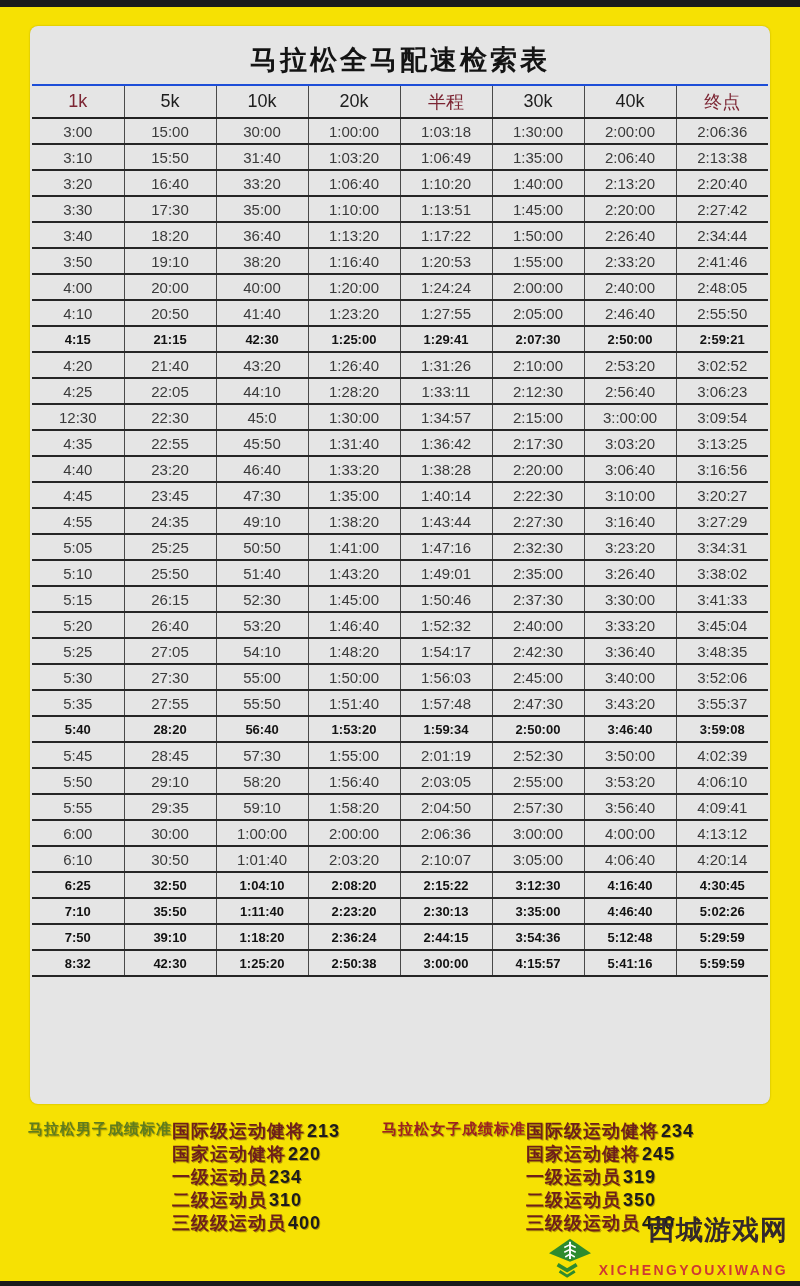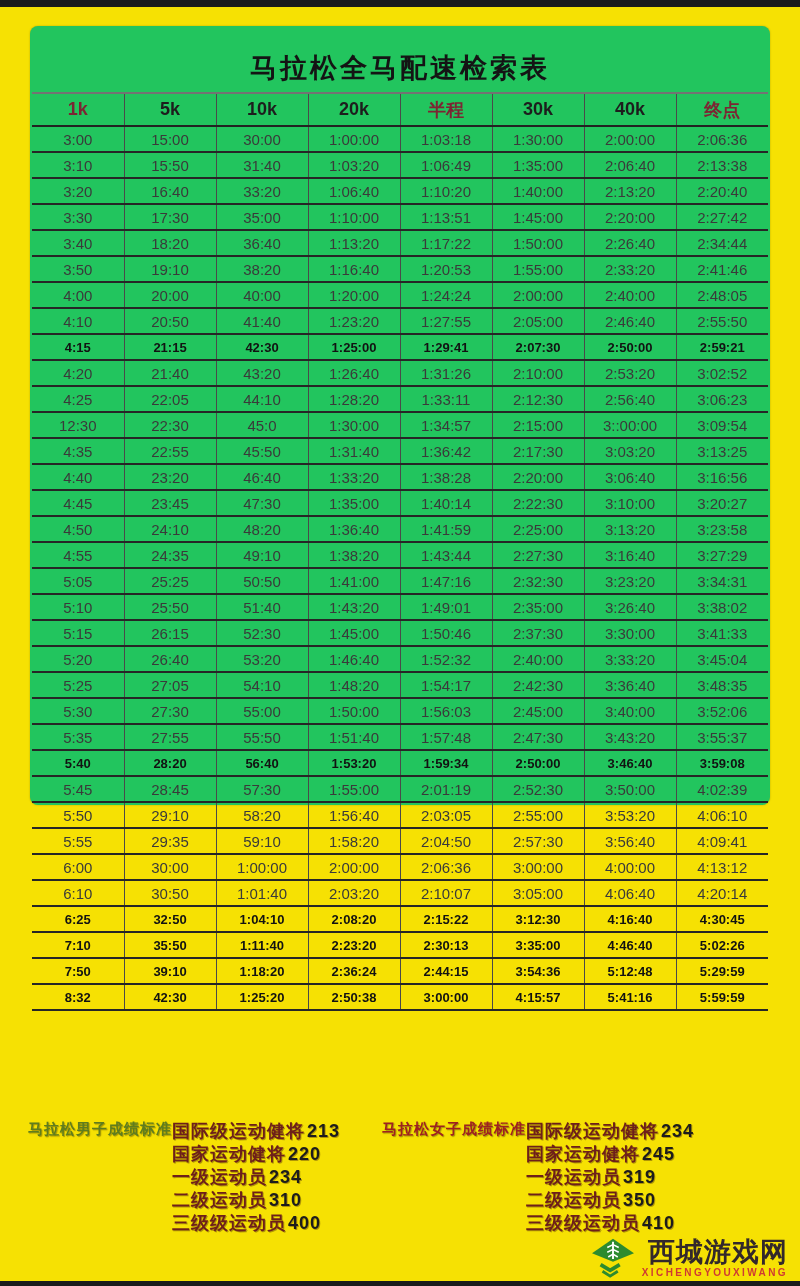--- a/index.html
+++ b/index.html
@@ -8,37 +8,37 @@
     position:relative;
     background:#f6e103;
     font-family:"Liberation Sans", sans-serif;
     overflow:hidden;
   }
   .top-bar { position:absolute; top:0; left:0; width:800px; height:7px; background:#1b1b1b; }
   .bottom-bar { position:absolute; bottom:0; left:0; width:800px; height:5px; background:#1b1b1b; }
 
   .sheet {
     position:absolute; left:30px; top:26px;
-    width:740px; height:779px;
-    background:#22c55e;
+    width:740px; height:1078px;
+    background:#e5e5e5;
     border-radius:8px;
-    padding-top:22px;
+    padding-top:14px;
     box-shadow:0 0 2px rgba(0,0,0,0.25);
   }
   .sheet-title {
     text-align:center;
     font-size:27px; font-weight:bold; color:#141414;
     letter-spacing:3px;
     height:44px; line-height:40px;
   }
 
   table.pace { width:736px; margin:0 auto; border-collapse:collapse; table-layout:fixed; }
   table.pace th {
-    height:33px; font-size:18px; font-weight:bold; color:#1d1d1d;
-    border-top:2px solid #737373; border-bottom:2px solid #222;
+    height:33px; font-size:18px; font-weight:normal; color:#1d1d1d;
+    border-top:2px solid #1d4ed8; border-bottom:2px solid #222;
     text-align:center;
   }
   table.pace th.accent { color:#7c2533; }
   table.pace td {
     height:26px; text-align:center;
     font-size:15px; color:#3a3a3a;
     border-bottom:2px solid #262626;
     white-space:nowrap;
   }
   table.pace td + td, table.pace th + th { border-left:1px solid #4a4a4a; }
@@ -56,21 +56,21 @@
     font-size:18px; font-weight:bold; color:#6e1f1a;
     line-height:23px; letter-spacing:1px;
     text-shadow:1px 1px 0 rgba(45,12,12,0.35);
   }
   .std-item .num { color:#1c1c1c; margin-left:2px;margin-top:24px; }
 
   .watermark { position:absolute; right:12px; bottom:8px; display:flex; align-items:flex-end; gap:5px; }
   .wm-logo { width:48px; height:42px; }
   .wm-text { display:flex; flex-direction:column; align-items:flex-end; }
   .wm-name { font-size:27px; font-weight:bold; color:#33282b; line-height:28px; letter-spacing:1px; }
-  .wm-latin { font-size:10px; color:#cf3a33; letter-spacing:2.4px; font-weight:bold; margin-top:1px; }
+  .wm-latin { font-size:14px; color:#cf3a33; letter-spacing:2.4px; font-weight:bold; margin-top:18px; }
 </style>
 </head>
 <body>
 
 <div class="top-bar"></div>
 
 <div class="sheet">
   <div class="sheet-title">马拉松全马配速检索表</div>
   <table class="pace">
     <thead>
@@ -228,30 +228,20 @@
         </tr>
         <tr>
           <td>4:45</td>
           <td>23:45</td>
           <td>47:30</td>
           <td>1:35:00</td>
           <td>1:40:14</td>
           <td>2:22:30</td>
           <td>3:10:00</td>
           <td>3:20:27</td>
-        </tr>
-        <tr>
-          <td>4:50</td>
-          <td>24:10</td>
-          <td>48:20</td>
-          <td>1:36:40</td>
-          <td>1:41:59</td>
-          <td>2:25:00</td>
-          <td>3:13:20</td>
-          <td>3:23:58</td>
         </tr>
         <tr>
           <td>4:55</td>
           <td>24:35</td>
           <td>49:10</td>
           <td>1:38:20</td>
           <td>1:43:44</td>
           <td>2:27:30</td>
           <td>3:16:40</td>
           <td>3:27:29</td>

